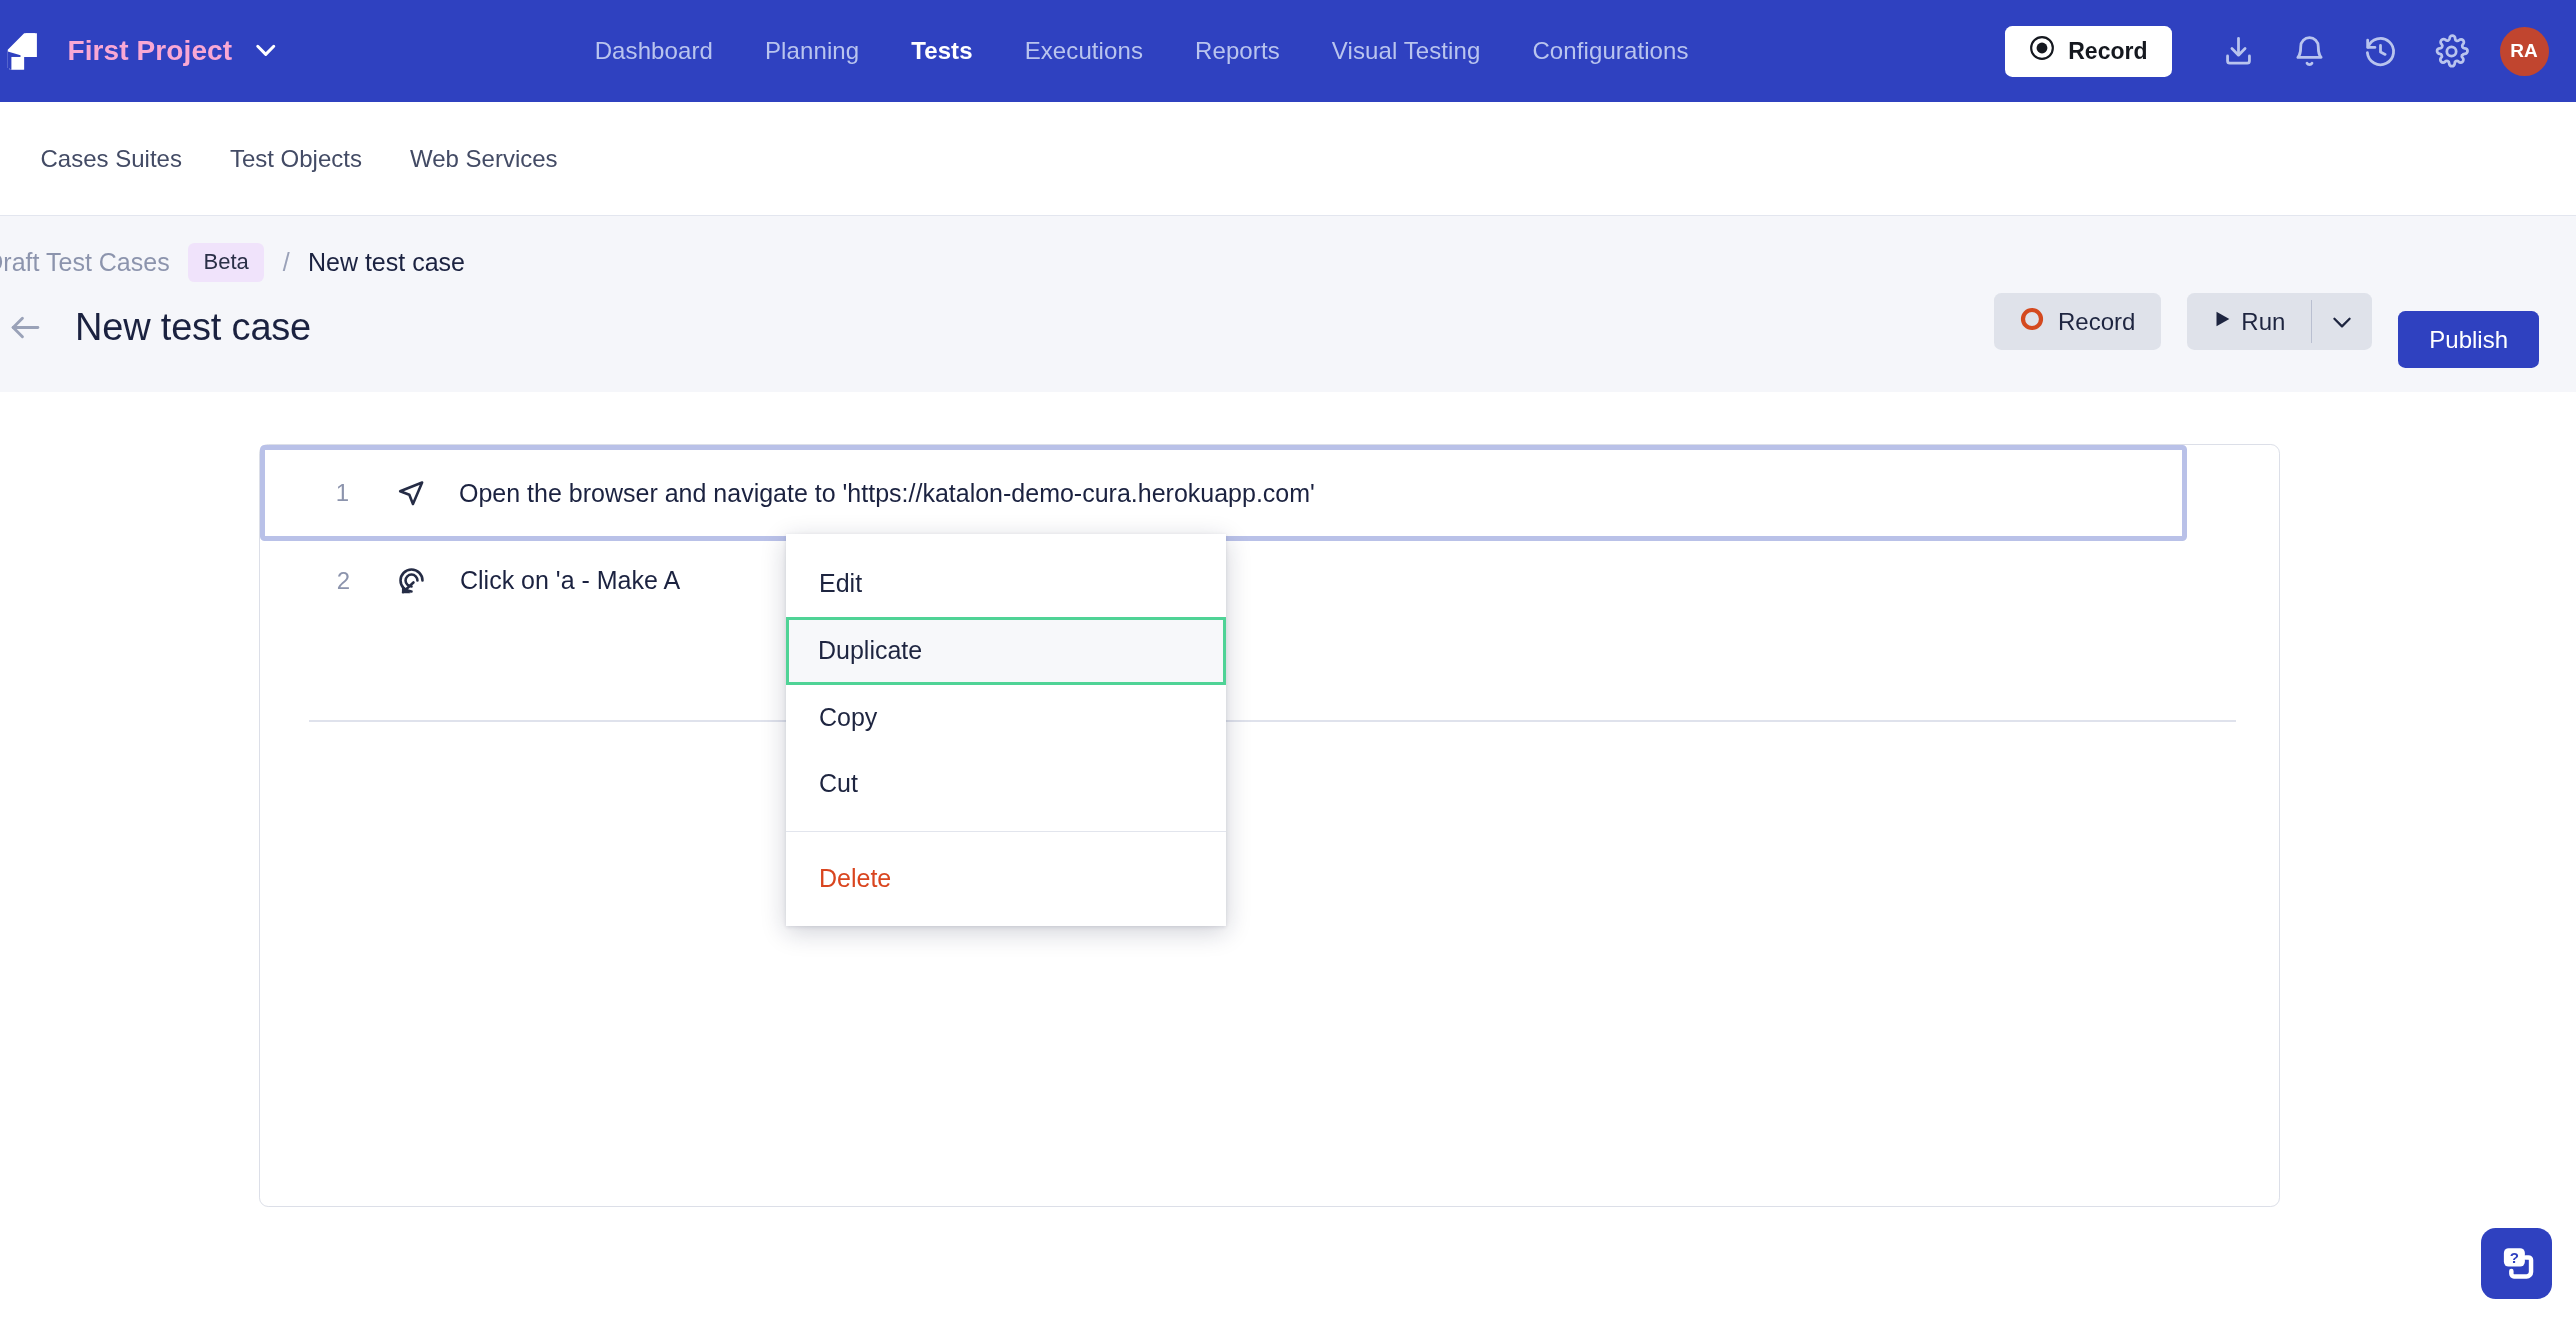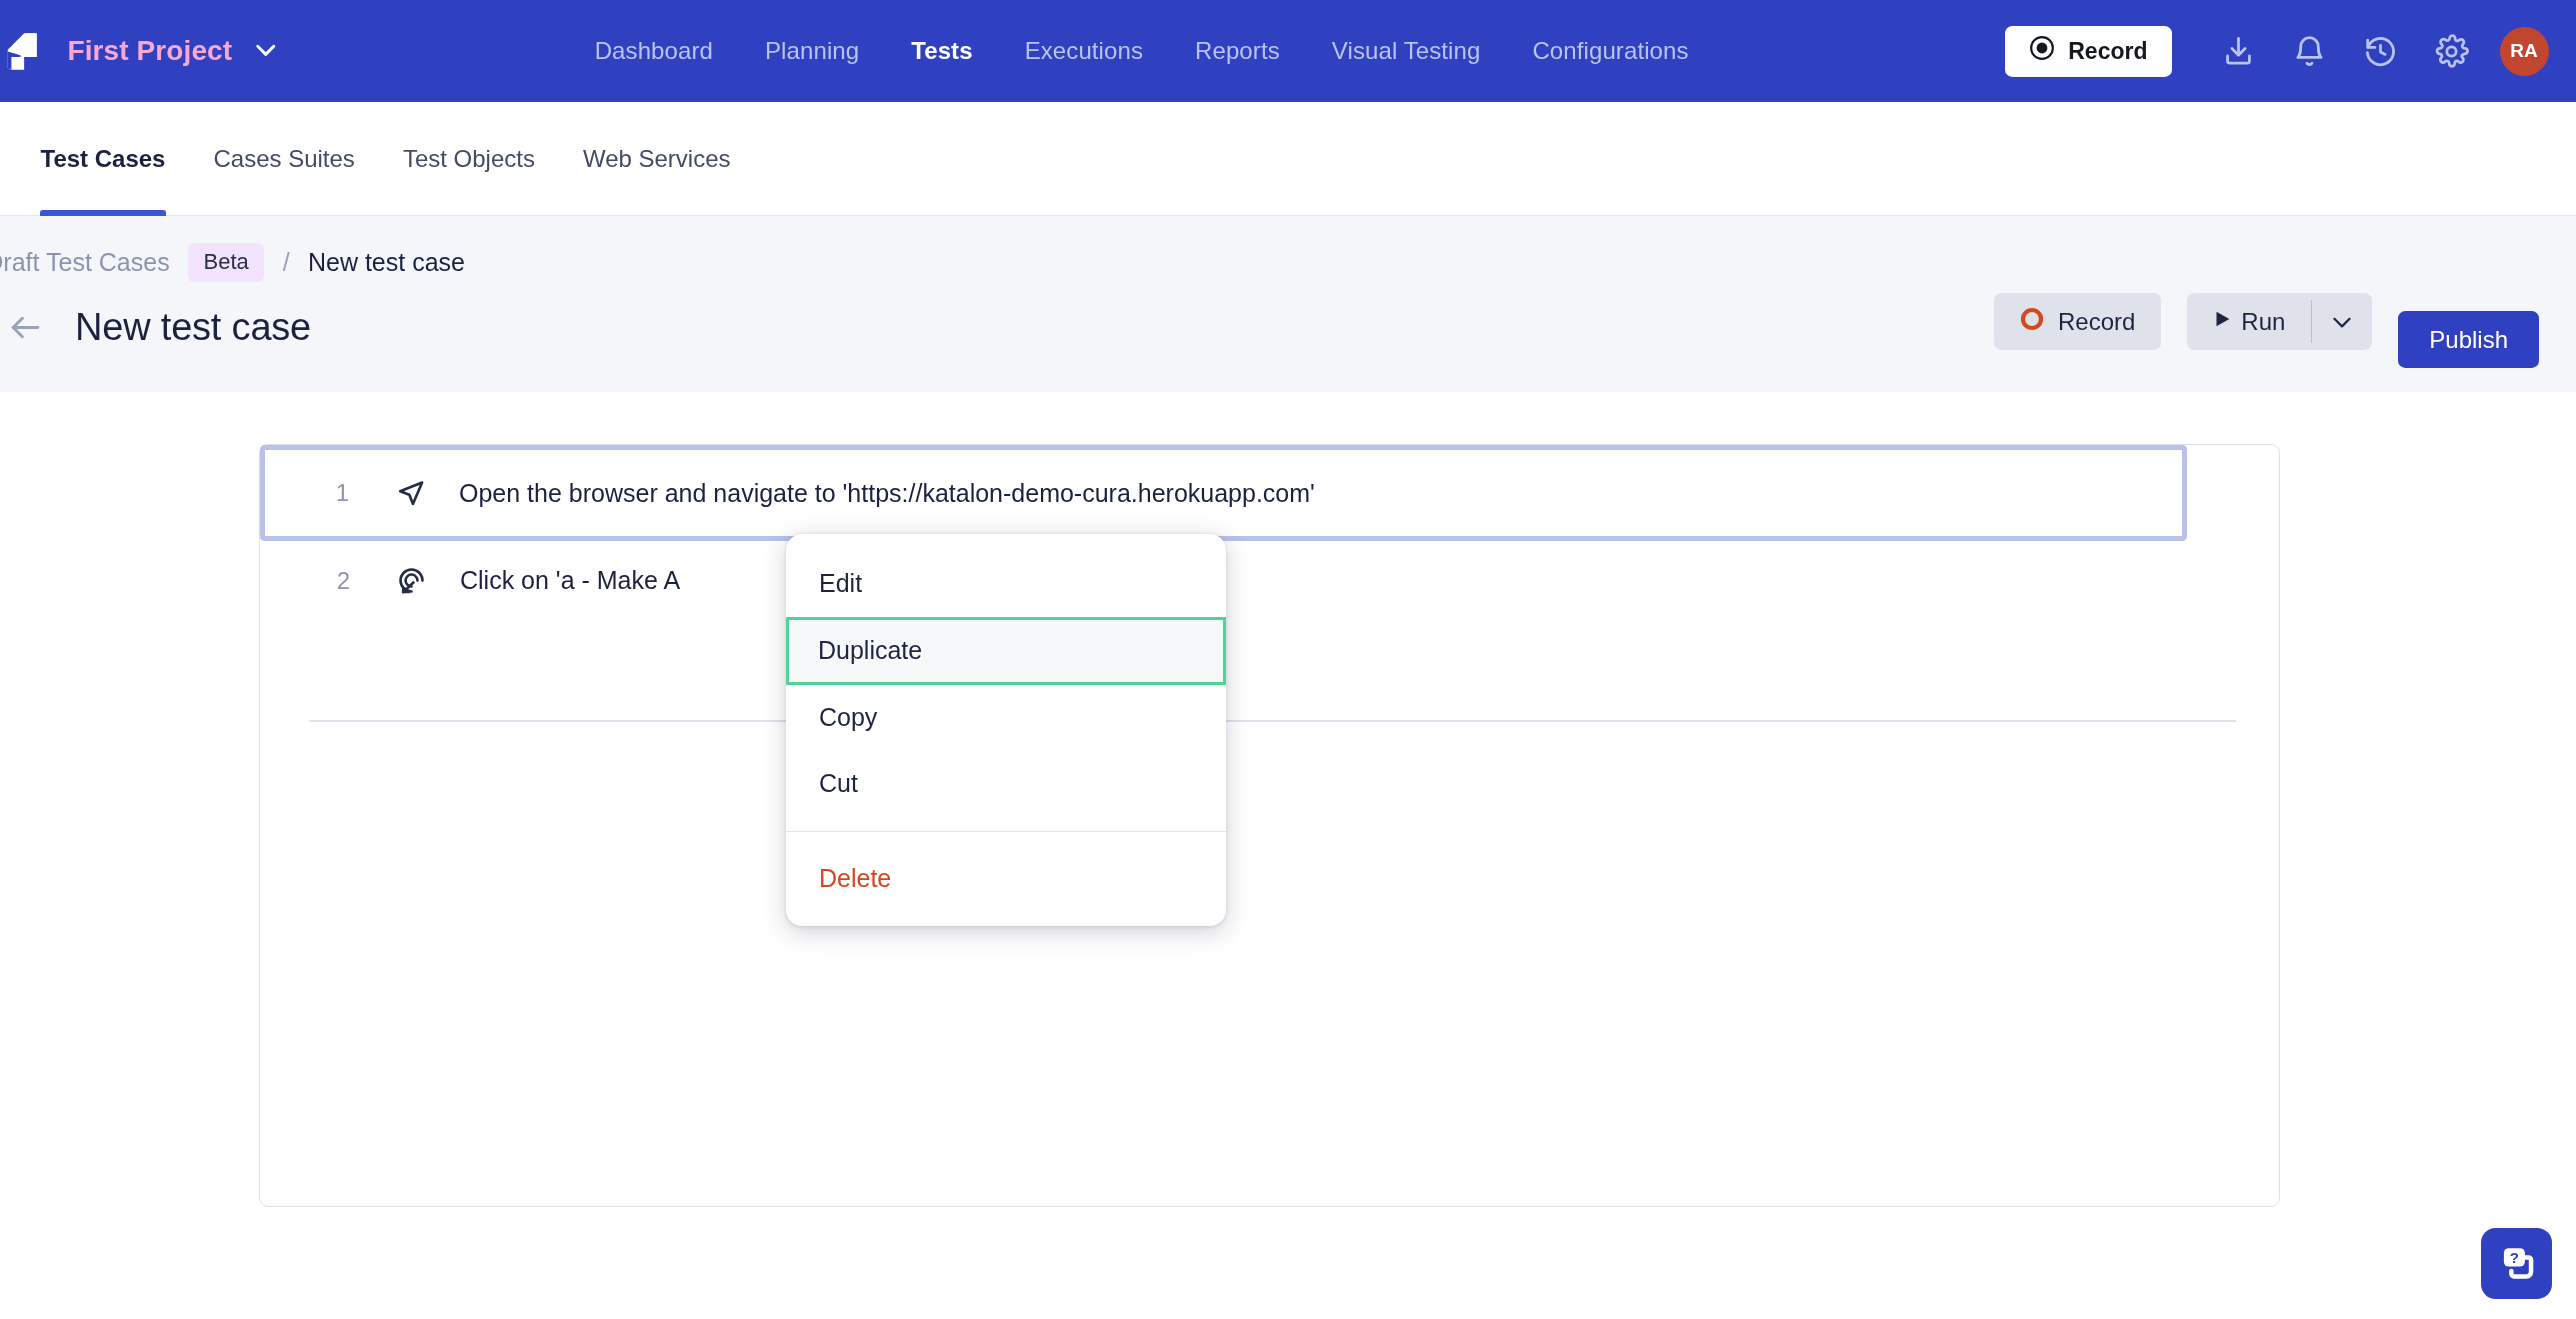--- a/index.html
+++ b/index.html
@@ -210,21 +210,21 @@
     background: #2f41c0; border-radius: 14.7px;
     display: flex; align-items: center; justify-content: center;
     cursor: pointer;
   }
 
   
   #context-menu {
     position: absolute; left: 786px; top: 534px;
     width: 440px;
     background: #ffffff;
-    border-radius: 16px;
+    border-radius: 0;
     box-shadow: 0 5.5px 24px rgba(20,26,60,0.20), 0 0.9px 3.7px rgba(20,26,60,0.12);
     padding: 16.5px 0 14.7px 0;
     z-index: 50;
   }
   .ctx-item {
     height: 66px; display: flex; align-items: center;
     padding-left: 33px; font-size: 25px; color: #1e2540;
     cursor: pointer;
   }
   .ctx-item.highlighted {
@@ -311,21 +311,20 @@
       </svg>
     </div>
 
     <div id="avatar">
       <span>RA</span>
     </div>
   </div>
 </div>
 
 <div id="subtabs">
-  <div class="subtab active">Test Cases</div>
   <div class="subtab">Cases Suites</div>
   <div class="subtab">Test Objects</div>
   <div class="subtab">Web Services</div>
 </div>
 
 <div id="page-header"></div>
 
 <div id="breadcrumb">
   <span id="crumb-draft">Draft Test Cases</span>
   <span id="beta-badge">Beta</span>

